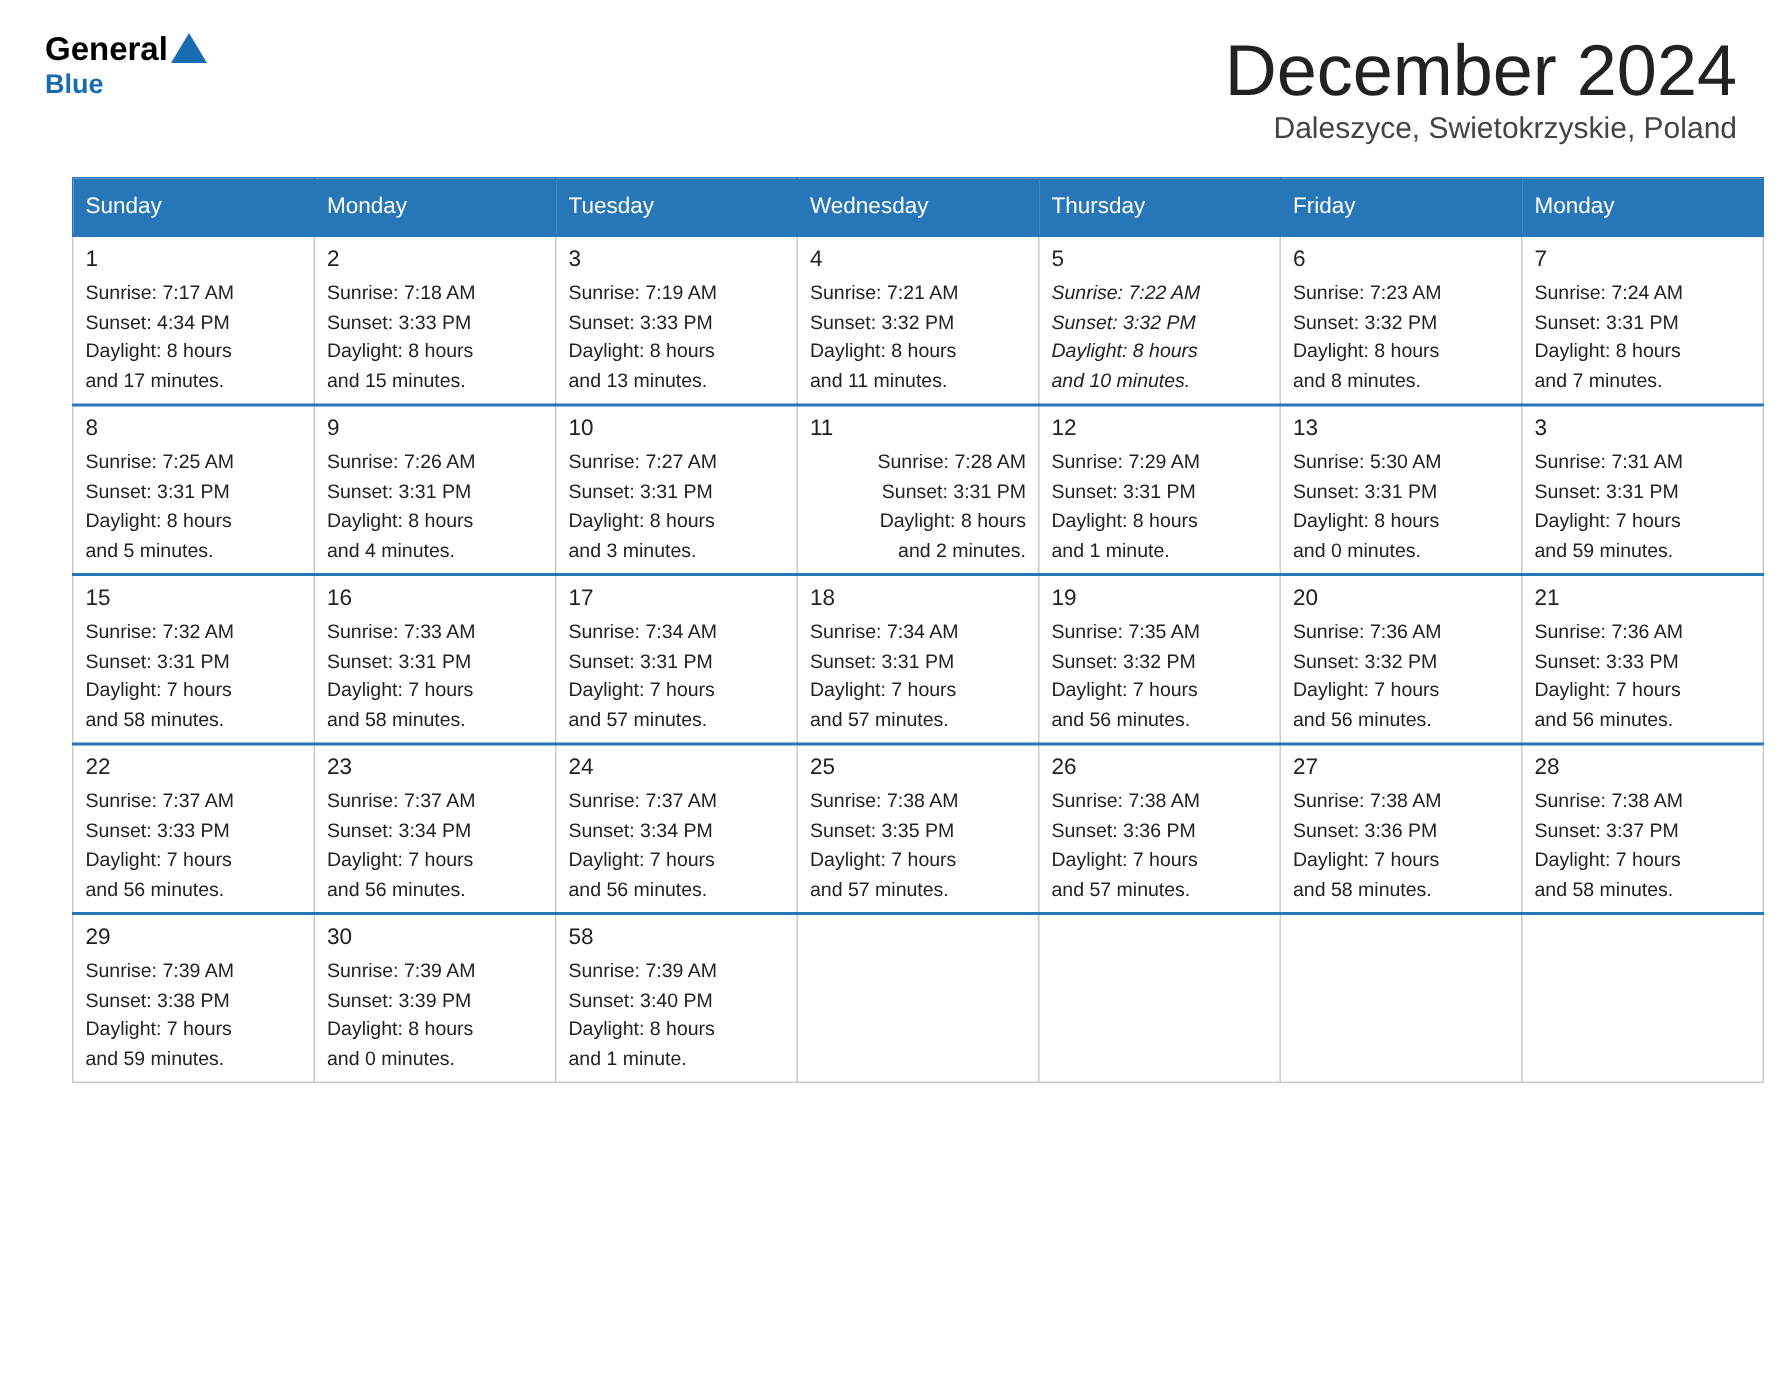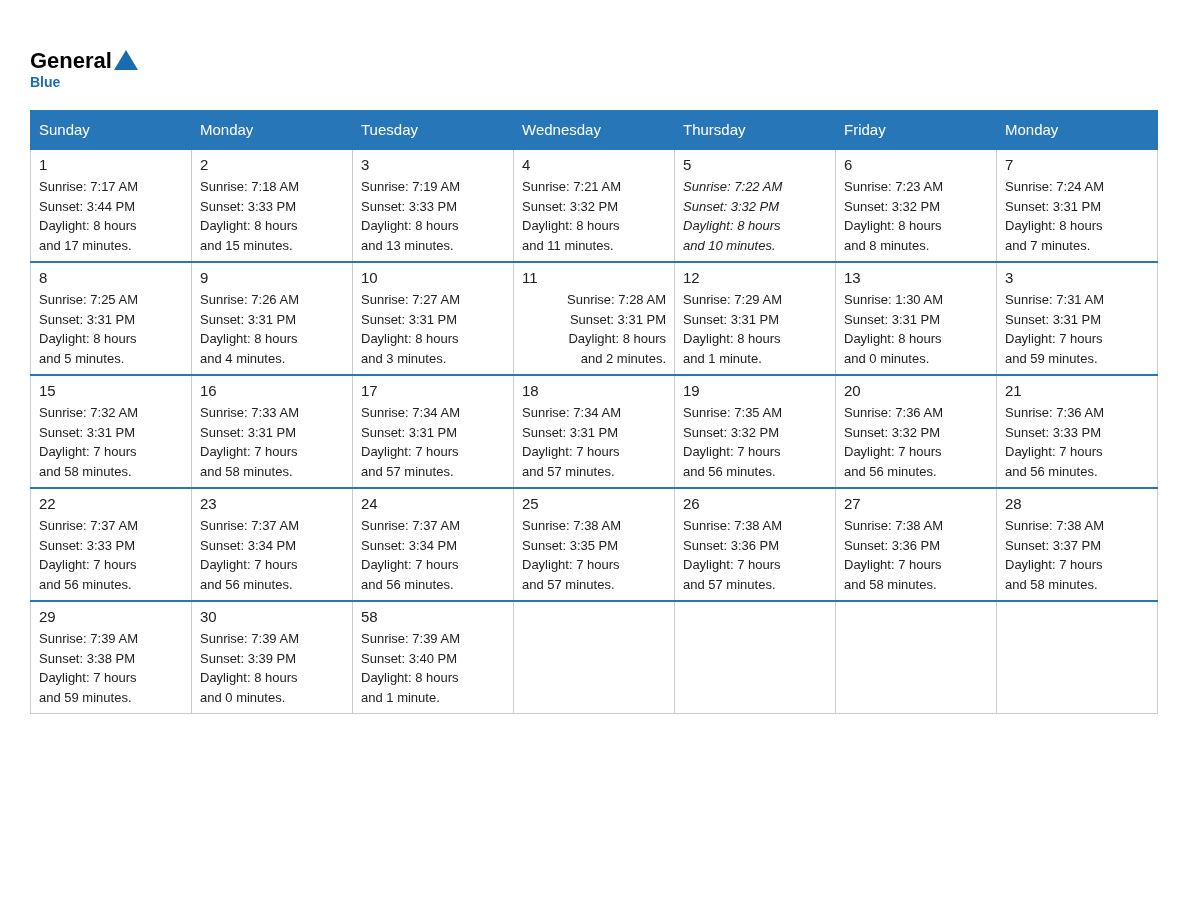--- a/index.html
+++ b/index.html
@@ -20,59 +20,59 @@
       display: flex;
       align-items: center;
       gap: 4px;
     }
     .logo-text-general {
       font-size: 22px;
       font-weight: bold;
       color: #000;
     }
     .logo-text-blue {
-      font-size: 14px;
+      font-size: 18px;
       font-weight: bold;
       color: #1a6cb0;
     }
     .logo-triangle {
       width: 0;
       height: 0;
       border-left: 12px solid transparent;
       border-right: 12px solid transparent;
       border-bottom: 20px solid #1a6cb0;
       margin-left: 2px;
       margin-top: -2px;
     }
     .logo-right {
       display: flex;
       flex-direction: column;
       align-items: flex-start;
     }
     .logo-top-row {
       display: flex;
       align-items: center;
-      margin-top: 28px;
     }
     .title-section {
       text-align: right;
     }
     .calendar-title {
       font-size: 48px;
       font-weight: normal;
       color: #222;
     }
     .calendar-subtitle {
       font-size: 20px;
       color: #444;
     }
     table {
       width: 100%;
       border-collapse: collapse;
       table-layout: fixed;
+      margin-left: 18px;
     }
     thead tr {
       background-color: #2776b8;
     }
     thead th {
       color: #fff;
       font-size: 15px;
       font-weight: normal;
       padding: 10px 8px;
       text-align: left;
@@ -112,40 +112,44 @@
 <div class="header">
   <div class="logo">
     <div class="logo-right">
       <div class="logo-top-row">
         <span class="logo-text-general">General</span>
         <div class="logo-triangle"></div>
       </div>
       <span class="logo-text-blue">Blue</span>
     </div>
   </div>
+  <div class="title-section">
+    <div class="calendar-title">December 2024</div>
+    <div class="calendar-subtitle">Daleszyce, Swietokrzyskie, Poland</div>
+  </div>
 </div>
 
 <table>
   <thead>
     <tr>
     <th>Sunday</th>
         <th>Monday</th>
         <th>Tuesday</th>
         <th>Wednesday</th>
         <th>Thursday</th>
         <th>Friday</th>
         <th>Monday</th>
       </tr>
   </thead>
   <tbody>
   <tr>
         <td>
           <span class="day-num">1</span>
           <div class="day-info" style="white-space: pre-line;">Sunrise: 7:17 AM
-Sunset: 3:44 PM
+Sunset: 4:34 PM
 Daylight: 8 hours
 and 17 minutes.</div>
         </td>
         <td>
           <span class="day-num">2</span>
           <div class="day-info" style="white-space: pre-line;">Sunrise: 7:18 AM
 Sunset: 3:33 PM
 Daylight: 8 hours
 and 15 minutes.</div>
         </td>
@@ -216,21 +220,21 @@
         </td>
         <td>
           <span class="day-num">12</span>
           <div class="day-info" style="white-space: pre-line;">Sunrise: 7:29 AM
 Sunset: 3:31 PM
 Daylight: 8 hours
 and 1 minute.</div>
         </td>
         <td>
           <span class="day-num">13</span>
-          <div class="day-info" style="white-space: pre-line;">Sunrise: 1:30 AM
+          <div class="day-info" style="white-space: pre-line;">Sunrise: 5:30 AM
 Sunset: 3:31 PM
 Daylight: 8 hours
 and 0 minutes.</div>
         </td>
         <td>
           <span class="day-num">3</span>
           <div class="day-info" style="white-space: pre-line;">Sunrise: 7:31 AM
 Sunset: 3:31 PM
 Daylight: 7 hours
 and 59 minutes.</div>

